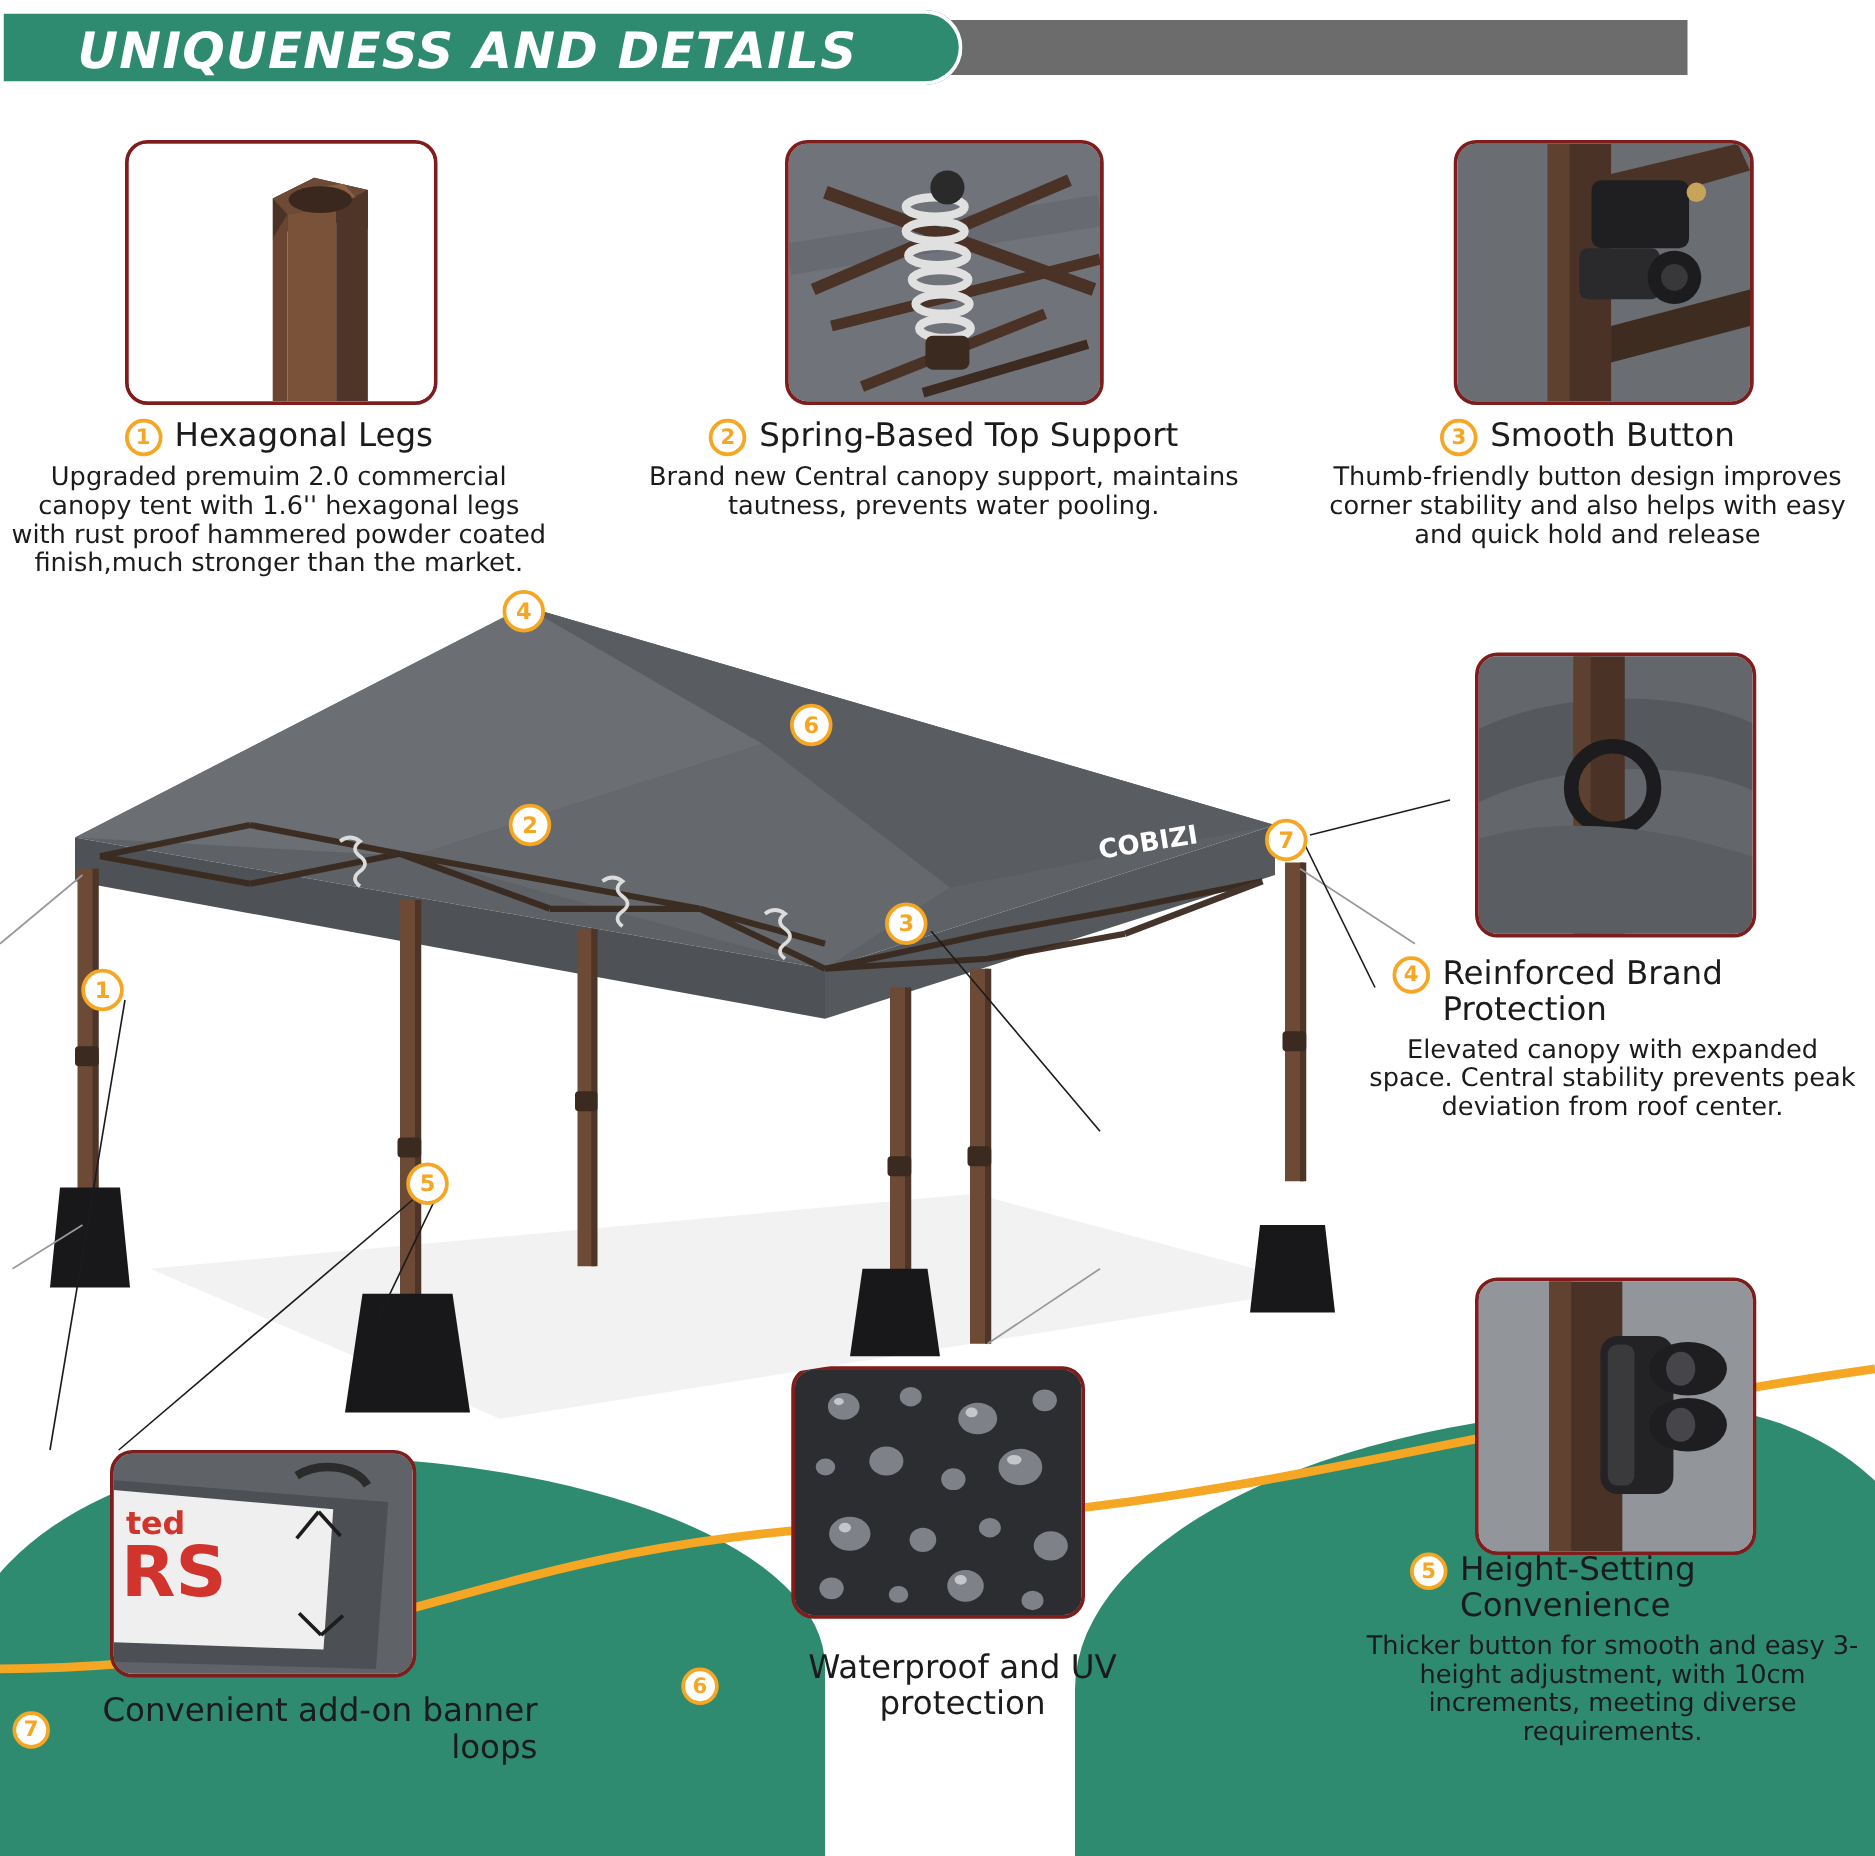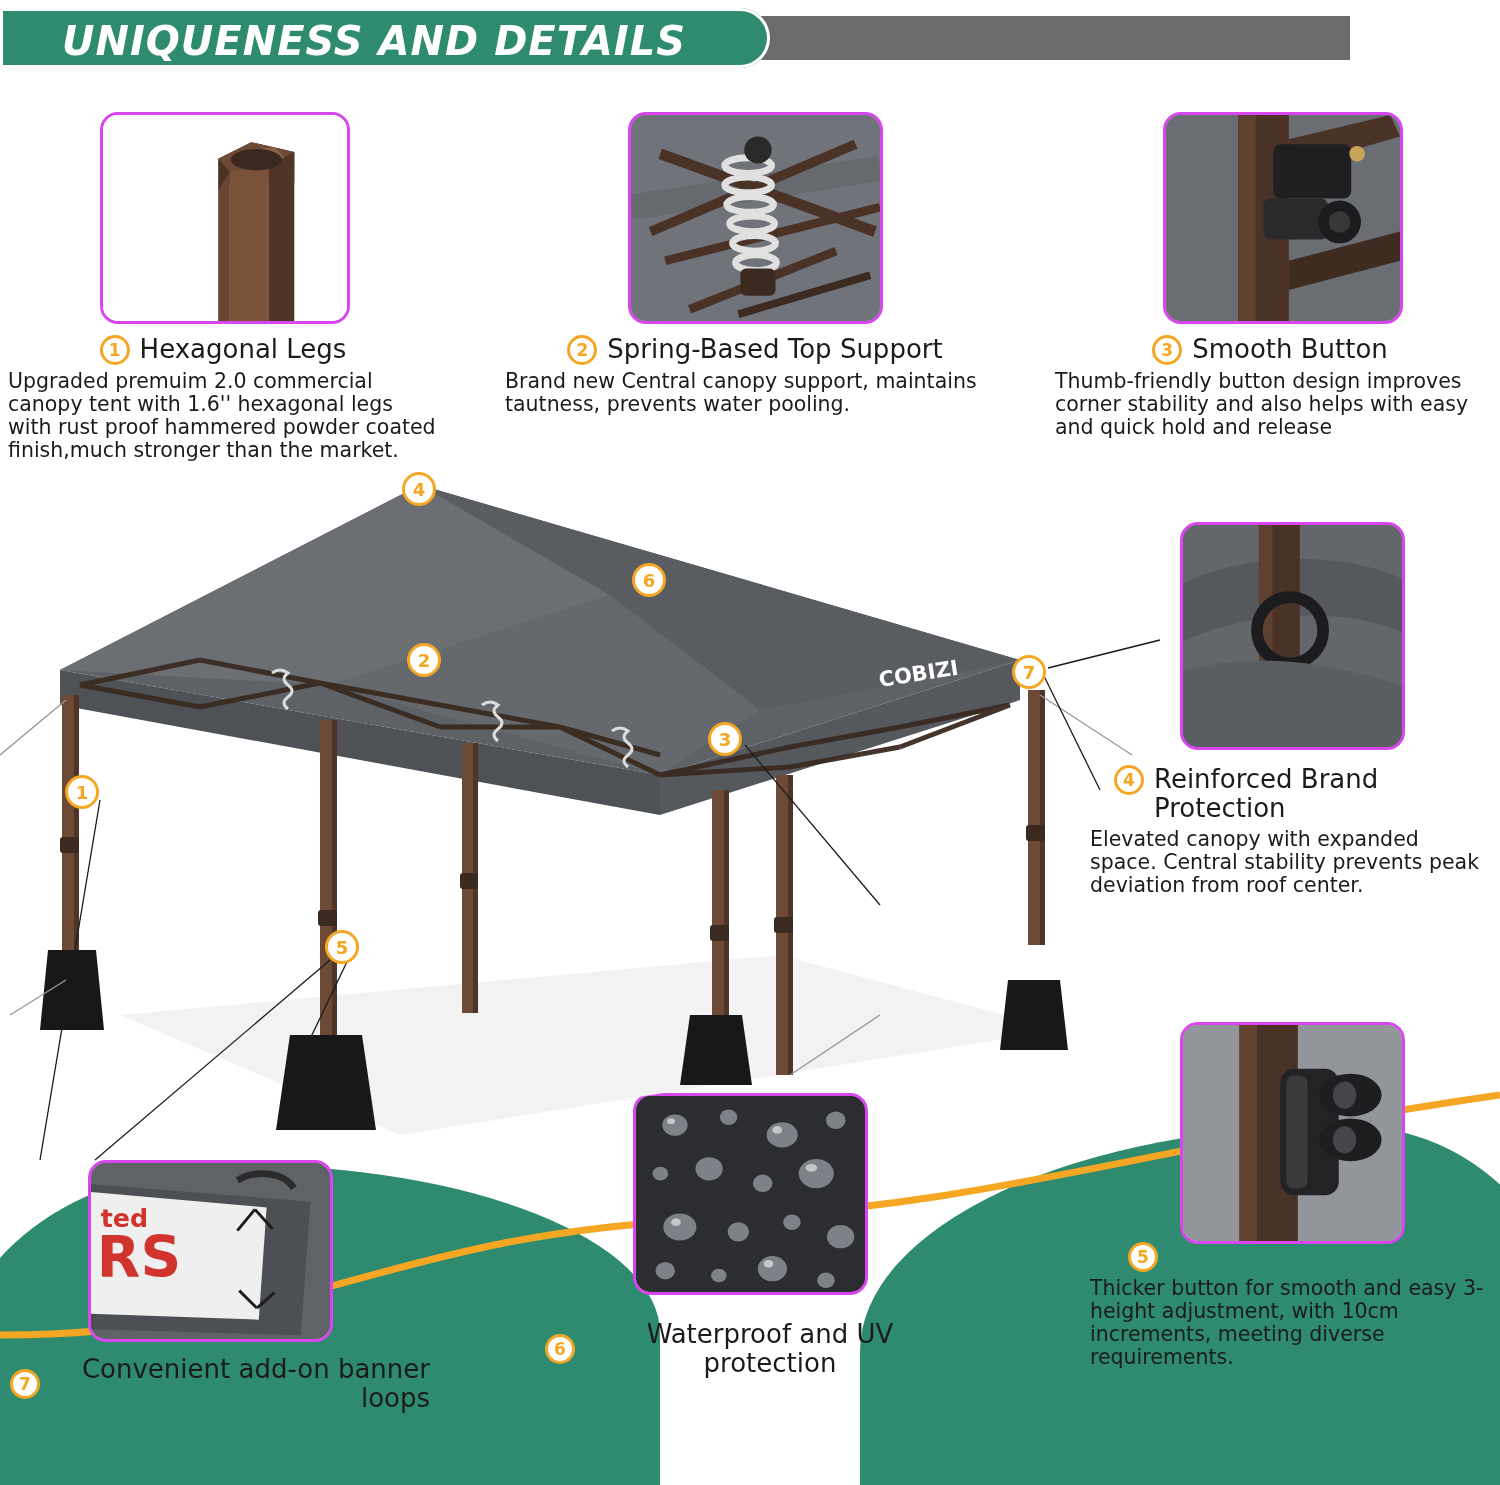--- a/index.html
+++ b/index.html
@@ -76,21 +76,21 @@
     position: absolute;
     left: 0; top: 0;
     width: 1500px; height: 1281px;
     z-index: 3;
   }
 
   
   .photo {
     position: absolute;
     background: #ffffff;
-    border: 3px solid #d946ef;
+    border: 3px solid #7f1d1d;
     border-radius: 18px;
     overflow: hidden;
     box-sizing: border-box;
   }
 
   
   .feature { position: absolute; }
   .feature .heading {
     display: flex;
     align-items: center;
@@ -114,21 +114,21 @@
   .feature .title {
     font-size: 26px;
     font-weight: normal;
     color: #1b1b1b;
     line-height: 1.12;
   }
   .feature .desc {
     font-size: 20.5px;
     color: #1b1b1b;
     line-height: 1.12;
-    text-align: left;
+    text-align: center;
     margin-top: 5px;
   }
 
   
   .callout {
     position: absolute;
     width: 34px; height: 34px;
     border-radius: 50%;
     background: #ffffff;
     border: 3px solid #f5a623;
@@ -288,20 +288,21 @@
         <ellipse cx="172" cy="118" rx="32" ry="22" fill="#1e1e20"></ellipse>
         <ellipse cx="166" cy="72" rx="12" ry="14" fill="#45454a"></ellipse>
         <ellipse cx="166" cy="118" rx="12" ry="14" fill="#45454a"></ellipse>
       </svg>
     </div>
   </div>
 
   <div class="feature" style="left:1090px; top:1242px; width:400px;">
     <div class="heading" style="justify-content:flex-start; padding-left:38px; align-items:flex-start;">
       <div class="badge">5</div>
+      <div class="title" style="text-align:left;">Height-Setting Convenience</div>
     </div>
     <div class="desc">Thicker button for smooth and easy 3-height adjustment, with 10cm increments, meeting diverse requirements.</div>
   </div>
 
   <div class="photo" style="left:633px; top:1093px; width:235px; height:202px;">
     <div class="water-photo-bg">
       <svg width="100%" height="100%" viewBox="0 0 235 202" preserveAspectRatio="none">
         <rect x="0" y="0" width="235" height="202" fill="#2b2d30"></rect>
         <g fill="#8d9197" opacity="0.85">
           <ellipse cx="40" cy="30" rx="13" ry="11"></ellipse>

